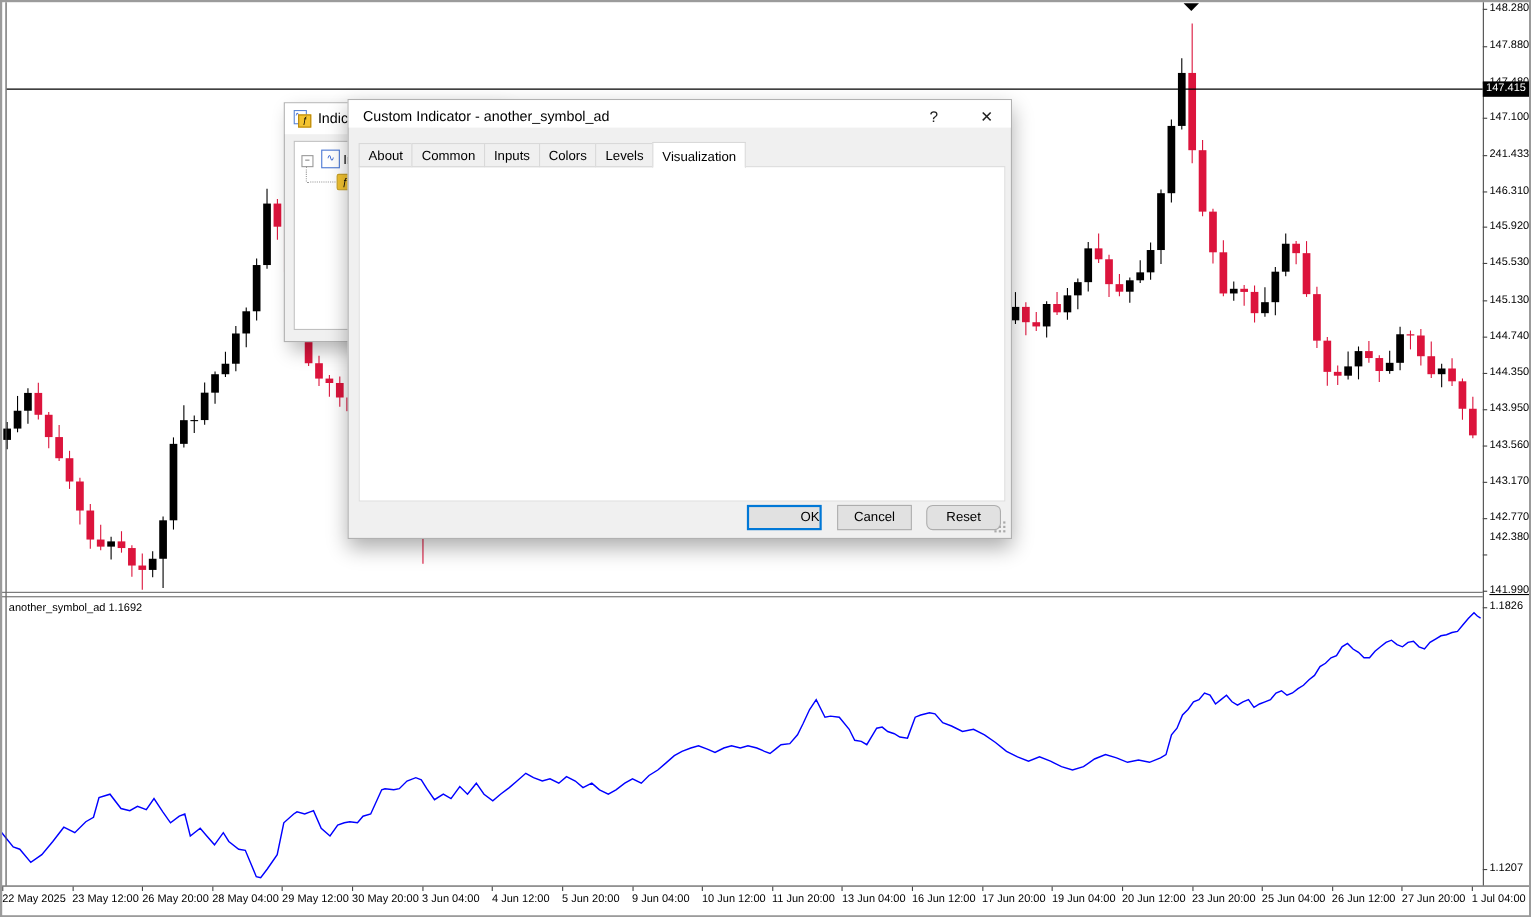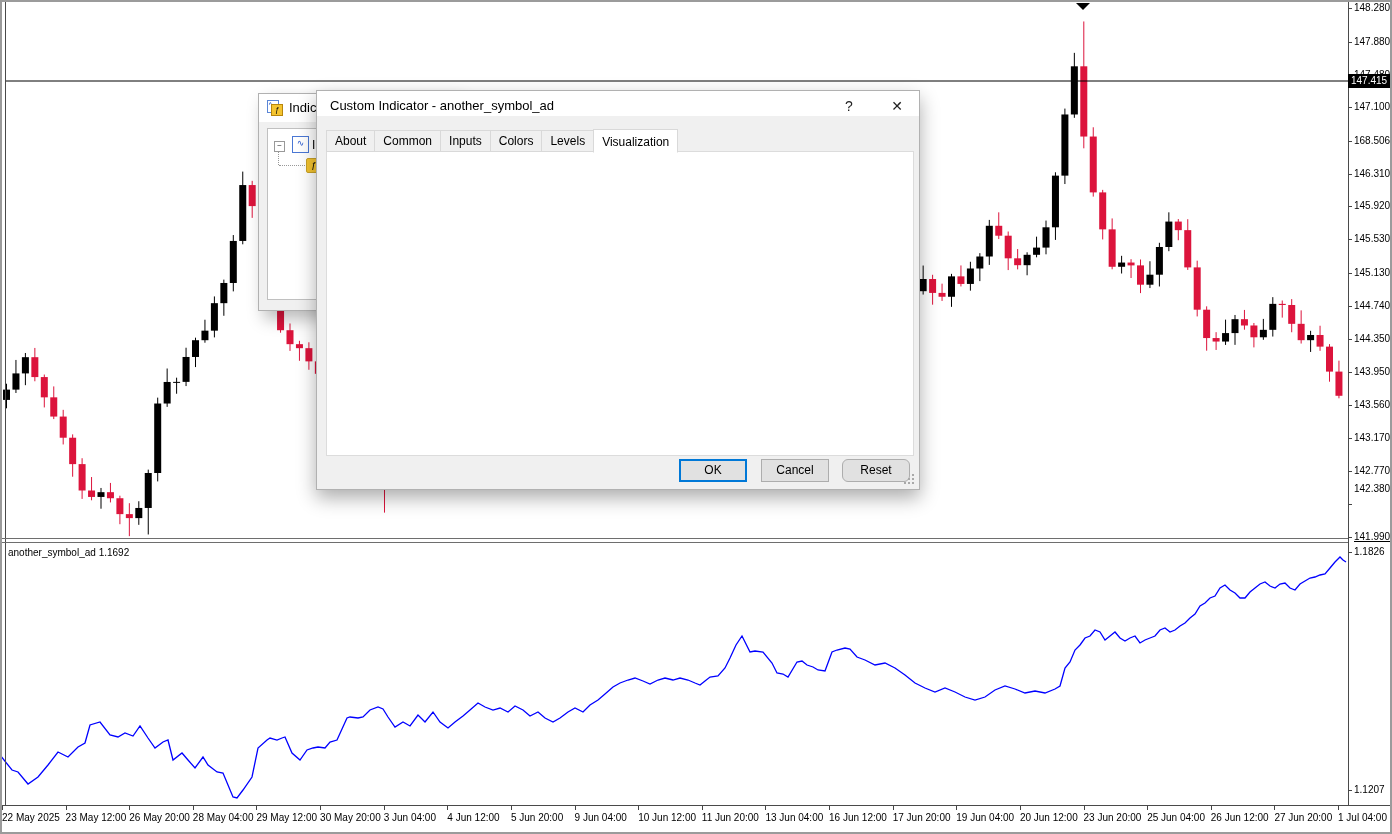--- a/index.html
+++ b/index.html
@@ -664,21 +664,21 @@
   <div id="price-axis">
       <div class="pa-tick" style="top: 8px;"></div>
       <div class="pa-label" style="top: 2px;">148.280</div>
       <div class="pa-tick" style="top: 41.6407px;"></div>
       <div class="pa-label" style="top: 35.6407px;">147.880</div>
       <div class="pa-tick" style="top: 75.2814px;"></div>
       <div class="pa-label" style="top: 69.2814px;">147.480</div>
       <div class="pa-tick" style="top: 107.24px;"></div>
       <div class="pa-label" style="top: 101.24px;">147.100</div>
       <div class="pa-tick" style="top: 140.881px;"></div>
-      <div class="pa-label" style="top: 134.881px;">168.506</div>
+      <div class="pa-label" style="top: 134.881px;">241.433</div>
       <div class="pa-tick" style="top: 173.68px;"></div>
       <div class="pa-label" style="top: 167.68px;">146.310</div>
       <div class="pa-tick" style="top: 206.48px;"></div>
       <div class="pa-label" style="top: 200.48px;">145.920</div>
       <div class="pa-tick" style="top: 239.28px;"></div>
       <div class="pa-label" style="top: 233.28px;">145.530</div>
       <div class="pa-tick" style="top: 272.921px;"></div>
       <div class="pa-label" style="top: 266.921px;">145.130</div>
       <div class="pa-tick" style="top: 305.72px;"></div>
       <div class="pa-label" style="top: 299.72px;">144.740</div>
@@ -832,21 +832,21 @@
     <div class="cb-item" style="left:311px;top:148px;">
       <div class="cb disabled"></div>
       <span class="cb-lbl dis">Monthly</span>
     </div>
 
     <div class="cb-item" style="left:85px;top:172px;">
       <div class="cb checked"></div>
       <span class="cb-lbl">Show in the Data Window</span>
     </div>
 
-    <div class="btn default" style="left:362px;">OK</div>
+    <div class="btn default" style="left:362px;text-align:right;">OK</div>
     <div class="btn" style="left:444px;">Cancel</div>
     <div class="btn" style="left:525px;border-radius:6px;">Reset</div>
     <div class="grip">
         <i></i>
       </div>
   </div>
 
 </div>
 
 </body></html>

